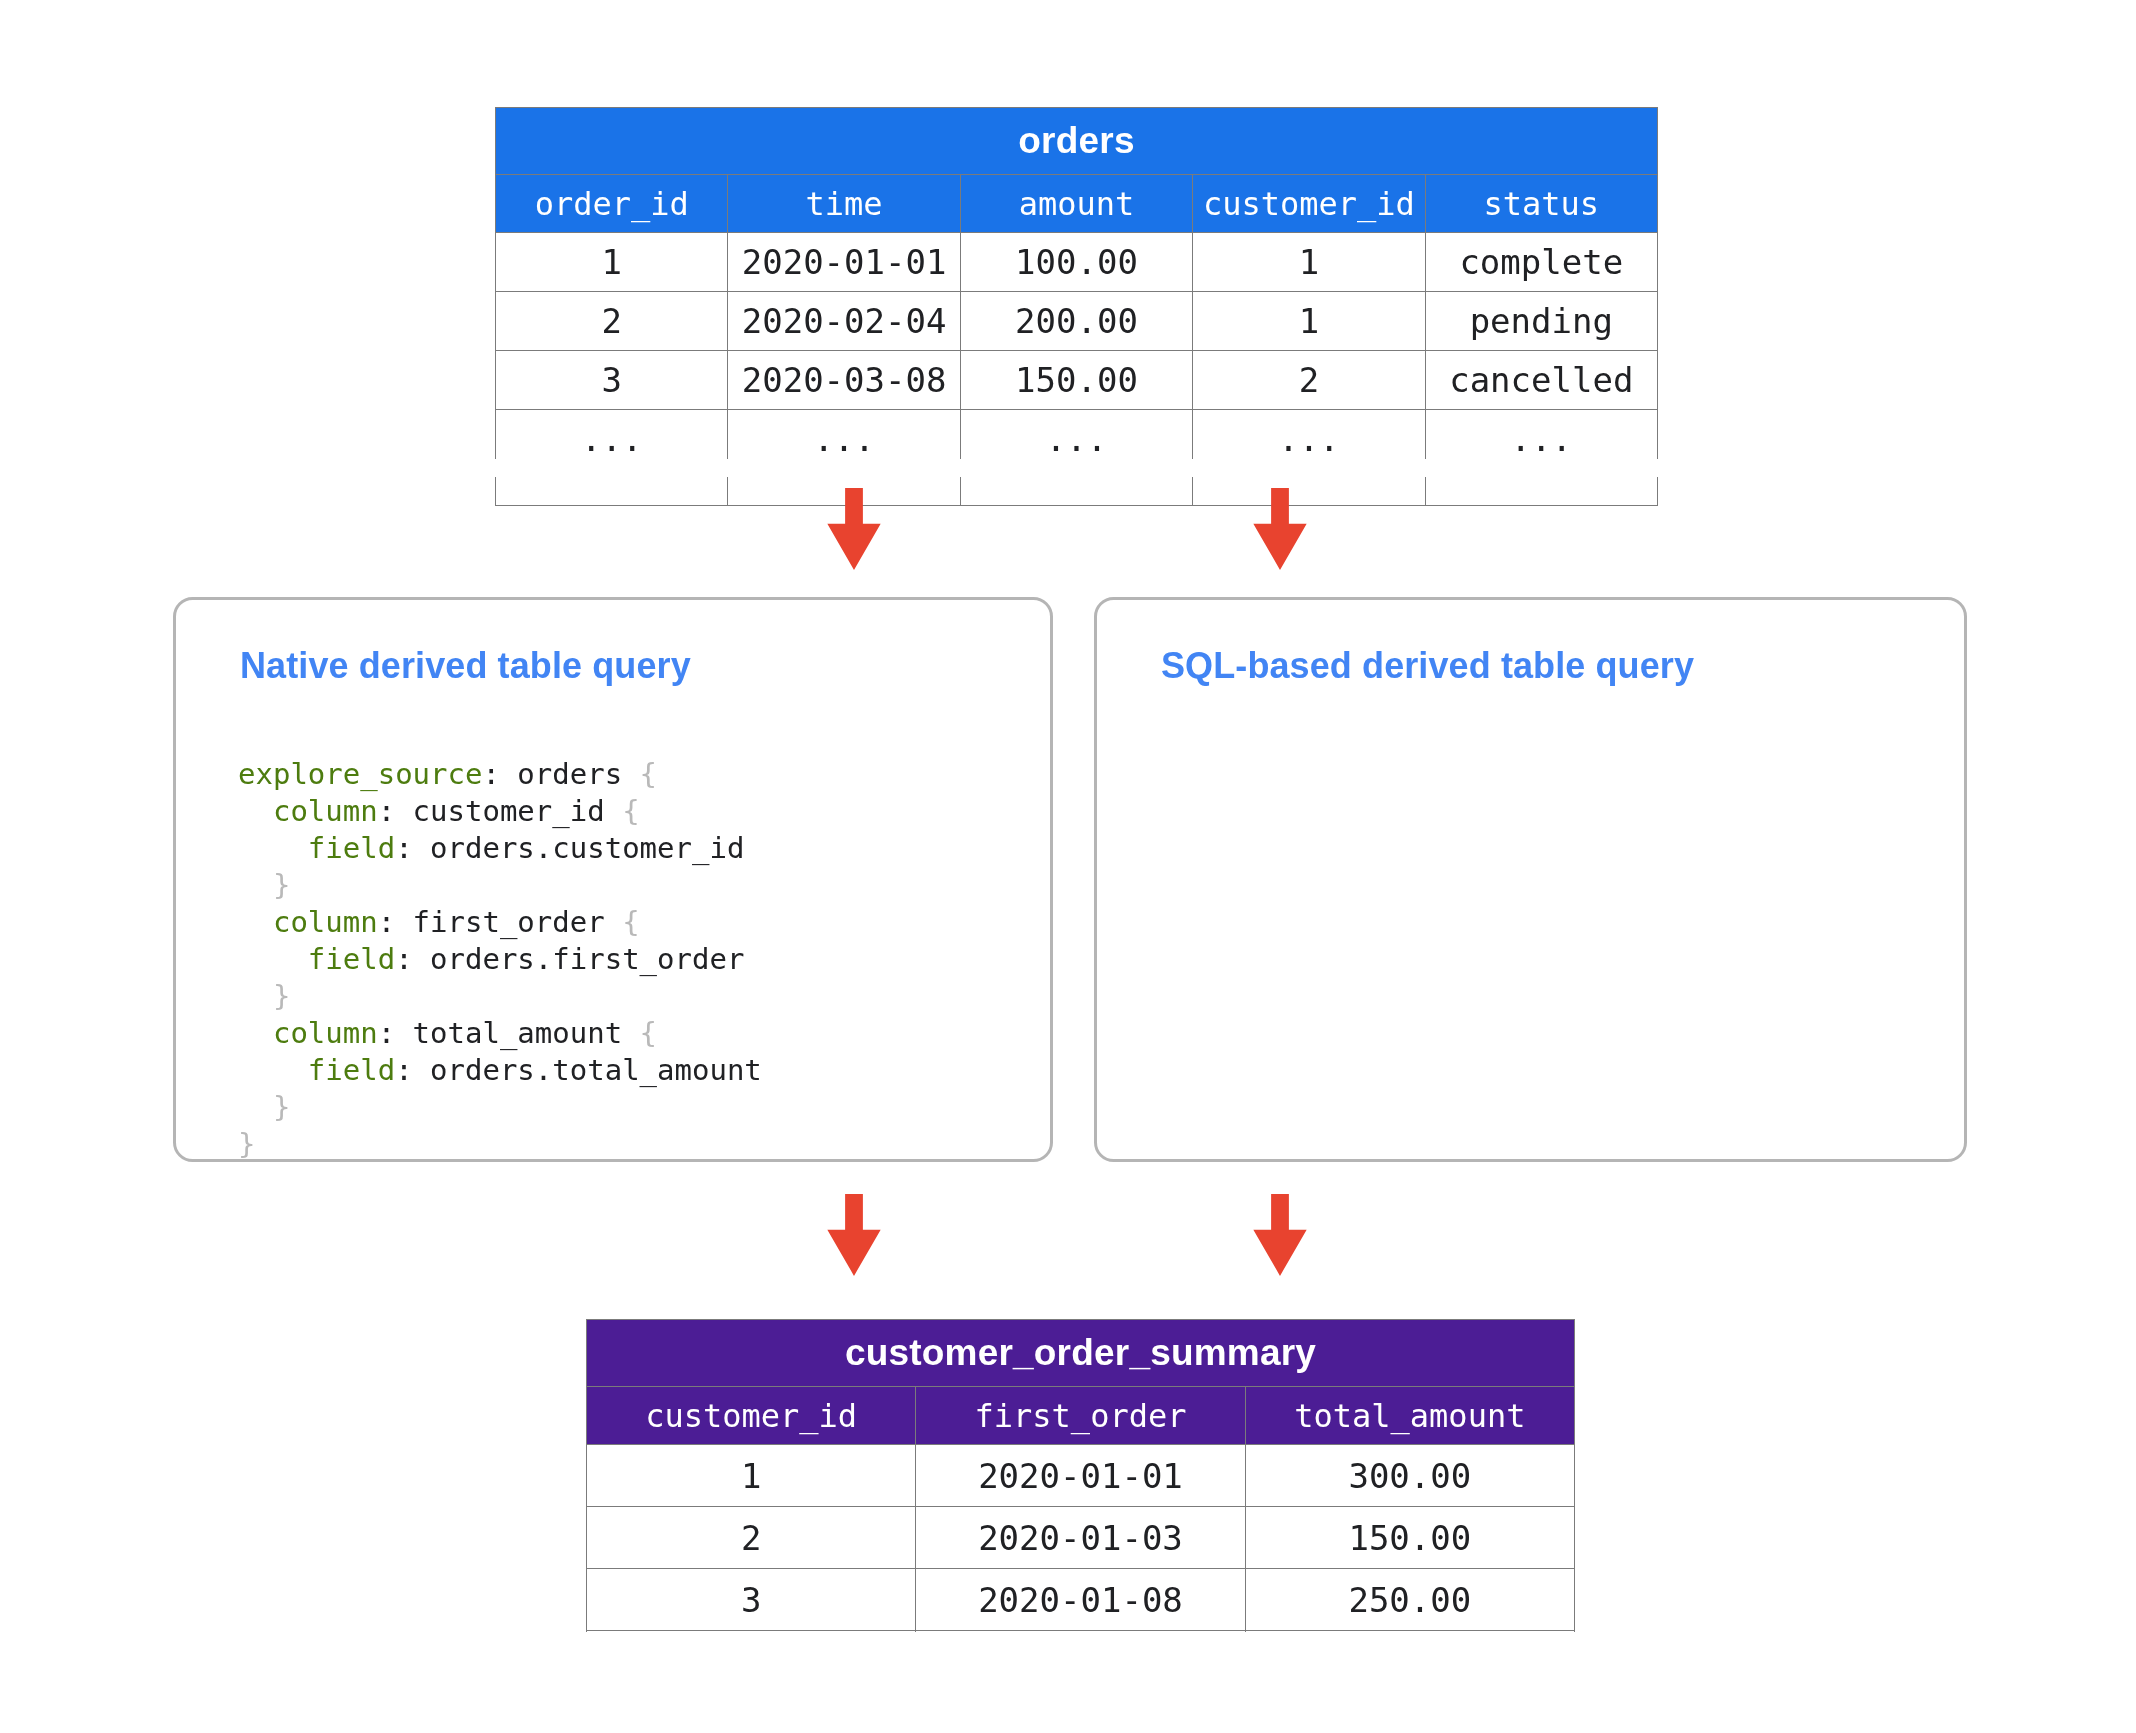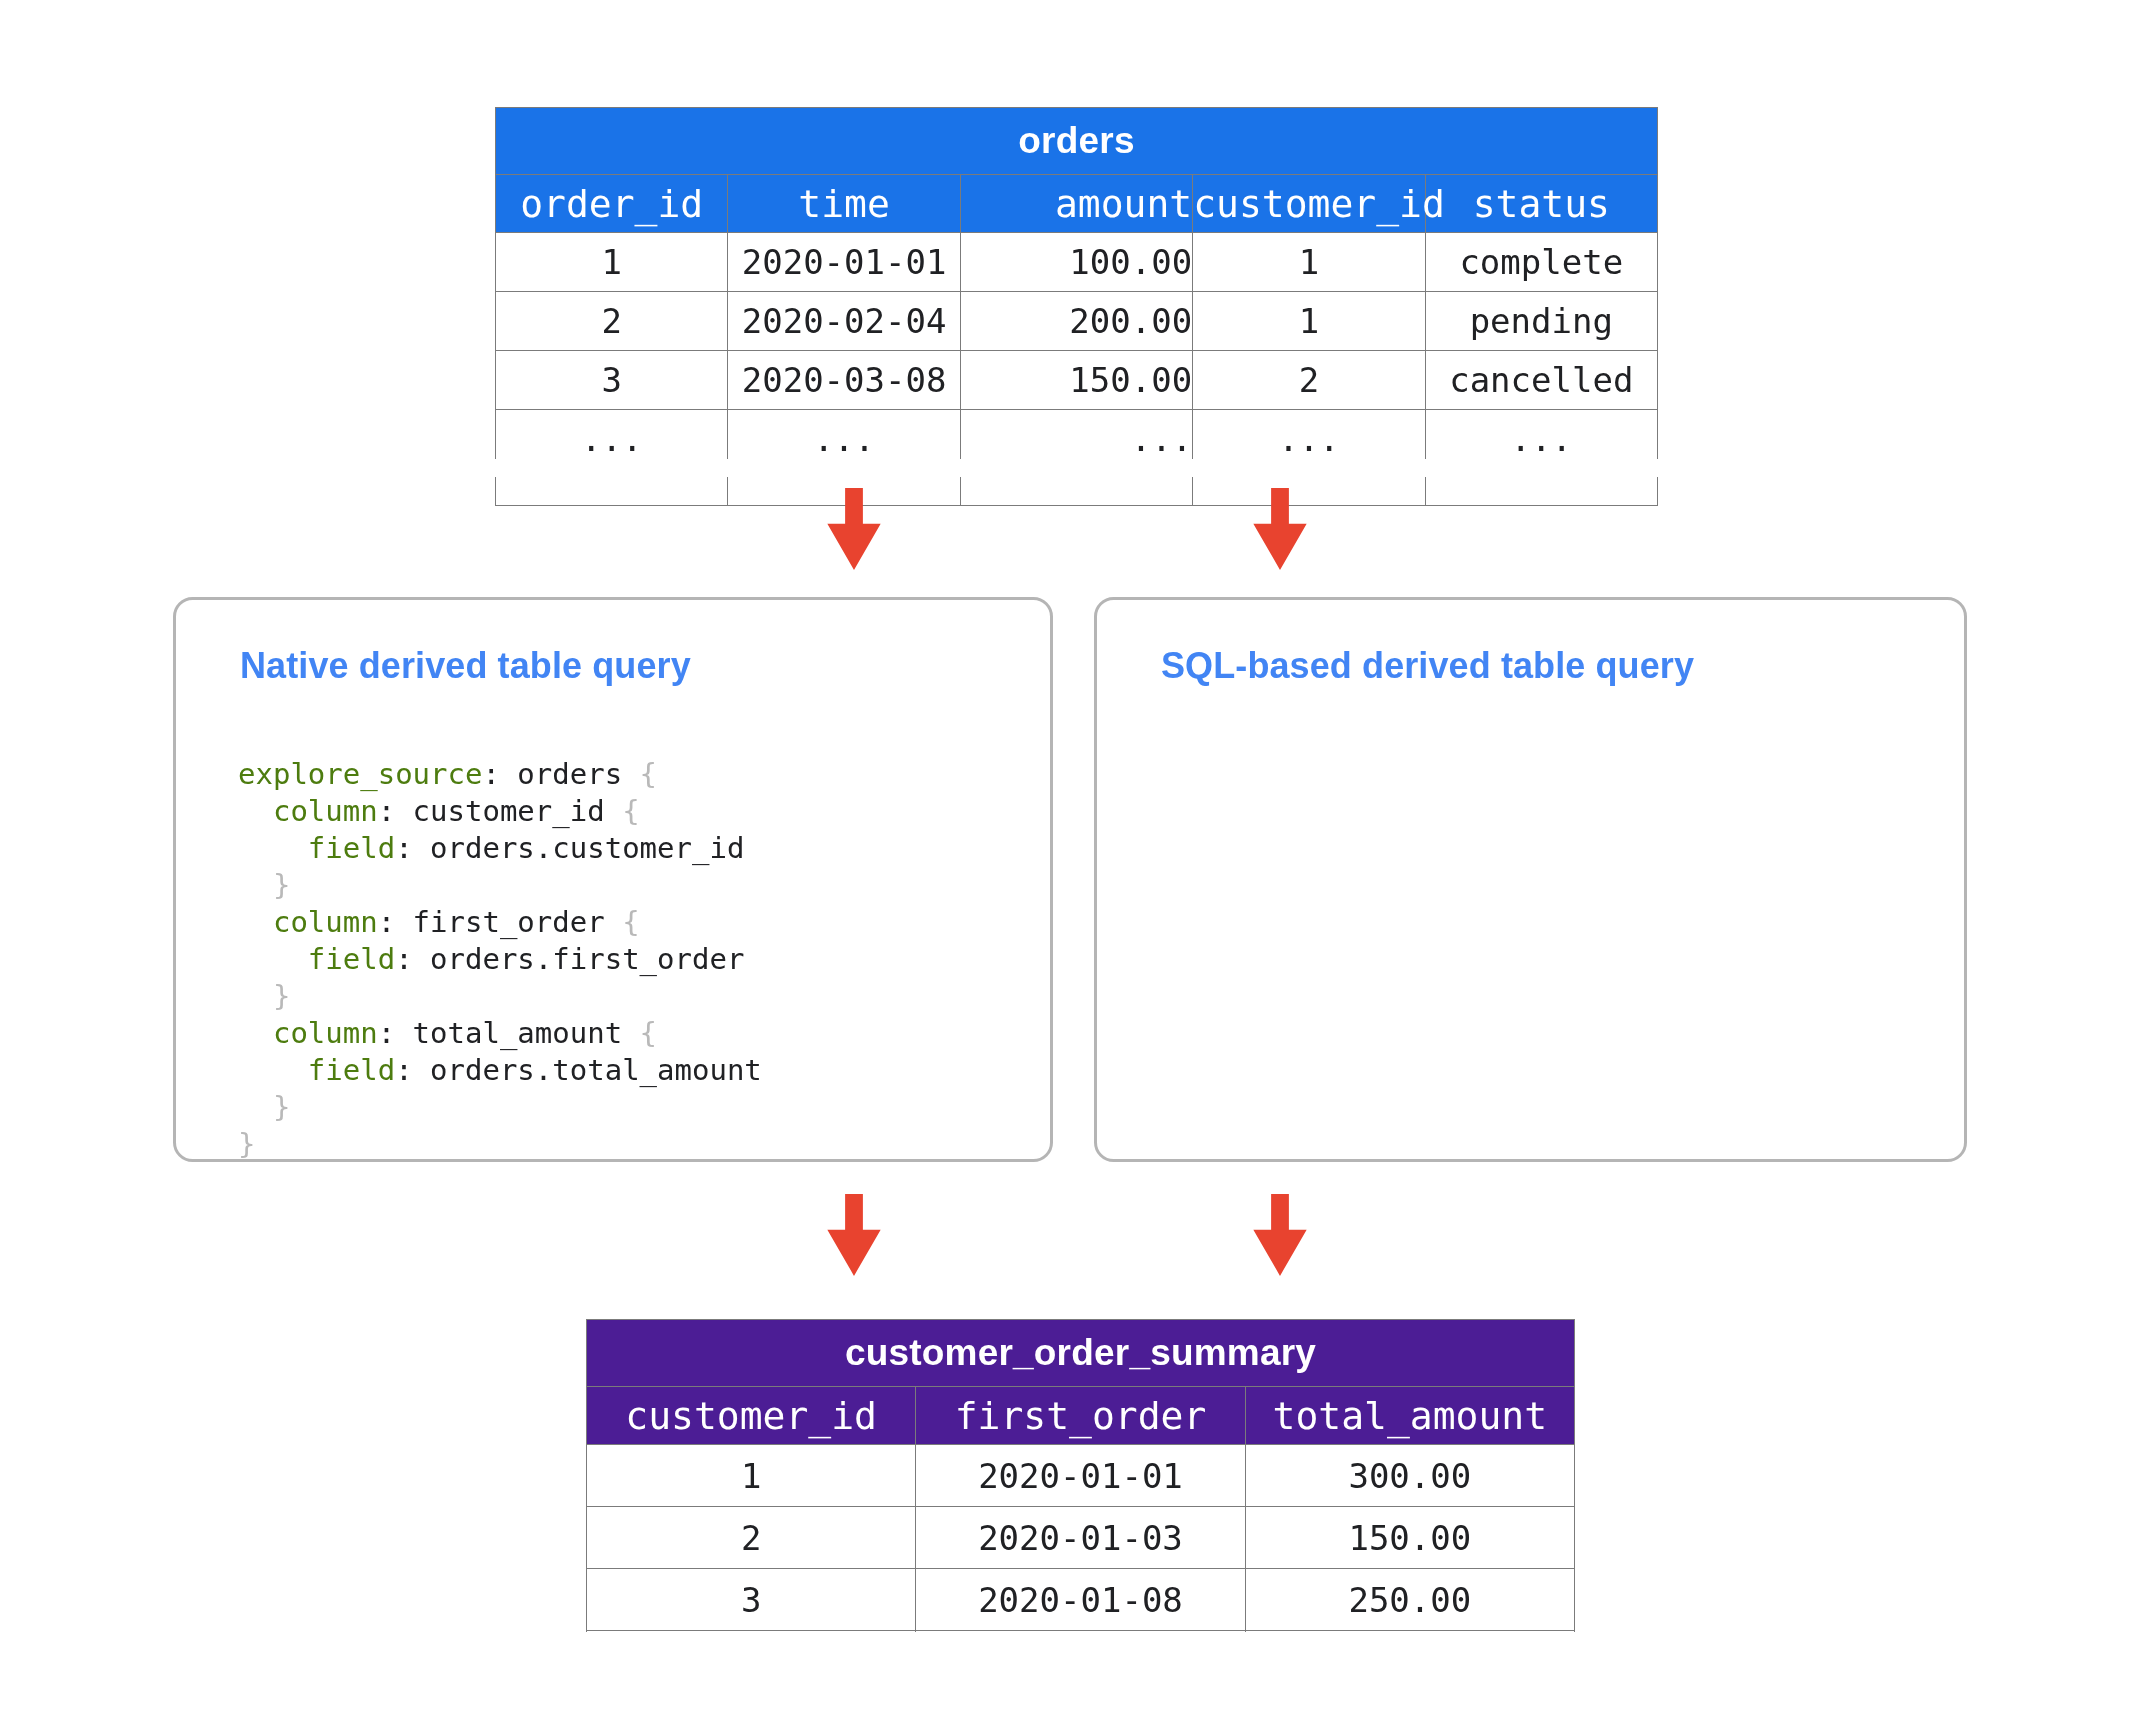--- a/index.html
+++ b/index.html
@@ -34,21 +34,21 @@
     font-family: "Liberation Sans", sans-serif;
     font-weight: bold;
     font-size: 37px;
     color: #ffffff;
     text-align: center;
     height: 66px;
     letter-spacing: 0.2px;
   }
   .tbl-colhead {
     font-family: "DejaVu Sans Mono", monospace;
-    font-size: 38px;
+    font-size: 32px;
     color: #ffffff;
     text-align: center;
     height: 57px;
     font-weight: normal;
   }
   .tbl-cell {
     font-family: "DejaVu Sans Mono", monospace;
     font-size: 34px;
     color: #202124;
     text-align: center;
@@ -62,21 +62,21 @@
   #orders-table {
     left: 495px;
     top: 107px;
     width: 1163px;
   }
   #orders-table .tbl-title, #orders-table .tbl-colhead {
     background: #1a73e8;
   }
   #orders-table .c0 { width: 165px; }
   #orders-table .c1 { width: 294px; }
-  #orders-table .c2 { width: 221px; text-align: right; }
+  #orders-table .c2 { width: 221px; }
   #orders-table .c3 { width: 260px; }
   #orders-table .c4 { width: 223px; }
 
   
   #summary-table {
     left: 586px;
     top: 1319px;
     width: 989px;
   }
   #summary-table .tbl-title, #summary-table .tbl-colhead {

